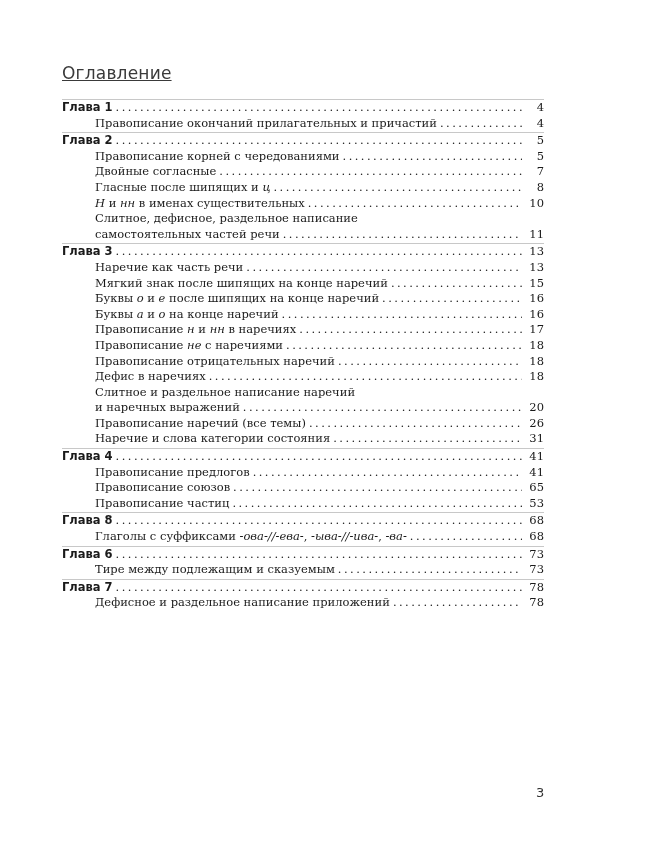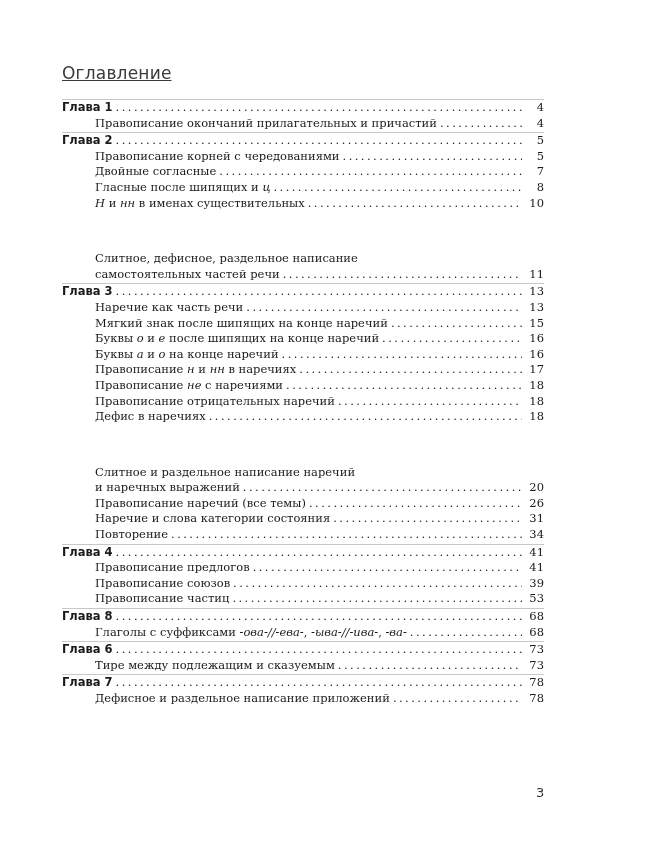--- a/index.html
+++ b/index.html
@@ -20,21 +20,21 @@
     display: flex; align-items: baseline; height: 15.6px; line-height: 15.6px;
     position: relative;
   }
   .row.chapter {
     font-family: "DejaVu Sans", sans-serif; font-weight: bold; font-size: 11.5px;
     border-top: 1px solid #c8c8c8; margin-top: 1px;
   }
   .row.sub {
     font-family: "DejaVu Serif", serif; font-size: 11.5px; padding-left: 33px;
   }
-  .row.cont { height: 15.6px; margin-top: 40px; }
+  .row.cont { height: 15.6px; }
   .label { white-space: nowrap; flex: 0 0 auto; padding-right: 3px; }
   .dots {
     flex: 1 1 auto; overflow: hidden; white-space: nowrap;
     font-family: "DejaVu Serif", serif; font-weight: normal; font-size: 11.5px;
     letter-spacing: 2.7px; color: #222;
   }
   .dots::before {
     content: ". . . . . . . . . . . . . . . . . . . . . . . . . . . . . . . . . . . . . . . . . . . . . . . . . . . . . . . . . . . . . . . . . . . . . . . . . . . . . . . . . . . . . . . . . . . . . . . . . . . . . . . .";
     letter-spacing: -0.6px;
   }
@@ -157,40 +157,35 @@
   <div class="row sub">
     <span class="label">Правописание наречий (все темы)</span>
     <span class="dots"></span>
     <span class="page">26</span>
   </div>
   <div class="row sub">
     <span class="label">Наречие и слова категории состояния</span>
     <span class="dots"></span>
     <span class="page">31</span>
   </div>
-  <div class="row sub">
-    <span class="label">Повторение</span>
-    <span class="dots"></span>
-    <span class="page">34</span>
-  </div>
 
   <div class="row chapter">
     <span class="label">Глава 4</span>
     <span class="dots"></span>
     <span class="page">41</span>
   </div>
   <div class="row sub">
     <span class="label">Правописание предлогов</span>
     <span class="dots"></span>
     <span class="page">41</span>
   </div>
   <div class="row sub">
     <span class="label">Правописание союзов</span>
     <span class="dots"></span>
-    <span class="page">39</span>
+    <span class="page">65</span>
   </div>
   <div class="row sub">
     <span class="label">Правописание частиц</span>
     <span class="dots"></span>
     <span class="page">53</span>
   </div>
 
   <div class="row chapter">
     <span class="label">Глава 8</span>
     <span class="dots"></span>

